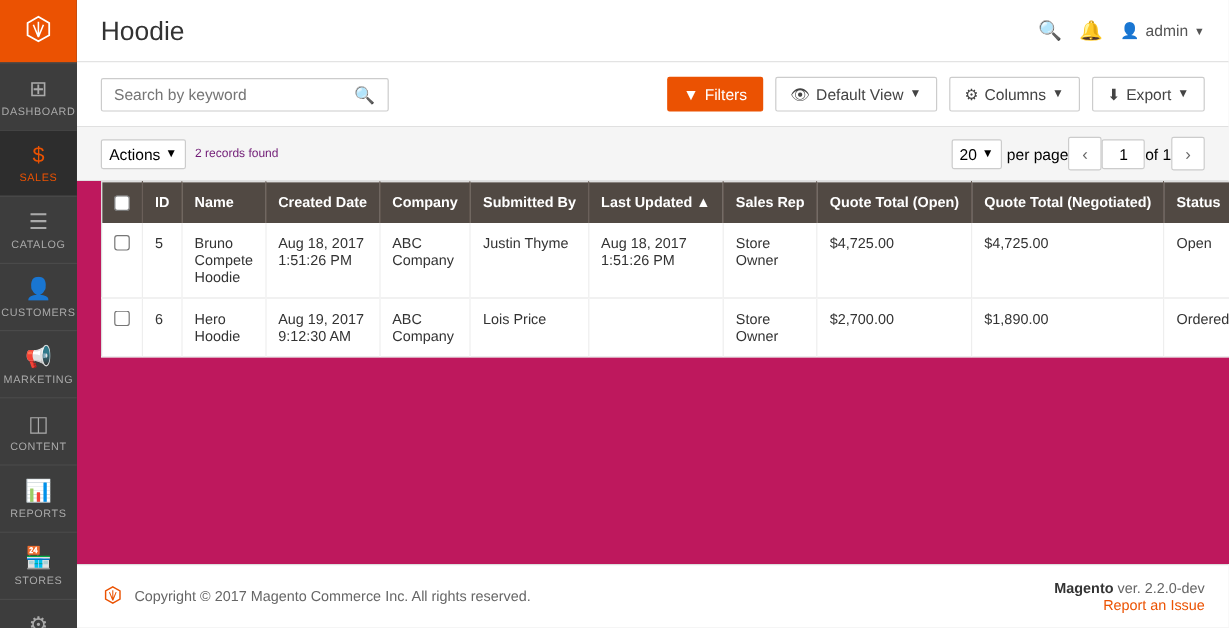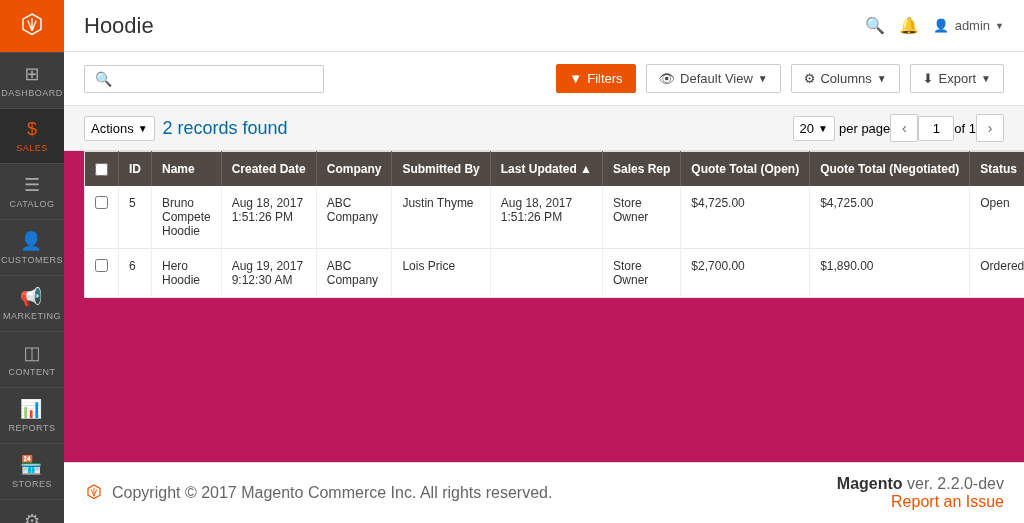--- a/index.html
+++ b/index.html
@@ -156,21 +156,21 @@
     .actions-bar {
       padding: 8px 20px;
       background: #f5f5f5;
       display: flex;
       align-items: center;
       justify-content: space-between;
       flex-shrink: 0;
       border-bottom: 1px solid #e0e0e0;
     }
     .actions-left { display: flex; align-items: center; gap: 8px; }
-    .records-found { font-size: 18px; color: #0369a1; }
+    .records-found { font-size: 10px; color: #701a75; }
 
     
     .table-container {
       flex: 1;
       overflow: auto;
       padding: 0 20px 10px;
       background: #be185d;
     }
     table {
       width: 100%;
@@ -206,21 +206,21 @@
     .cb-wrap { display: flex; align-items: center; justify-content: center; }
 
     
     .footer {
       padding: 12px 20px;
       border-top: 1px solid #ddd;
       background: #fff;
       display: flex;
       align-items: center;
       justify-content: space-between;
-      font-size: 16px;
+      font-size: 12px;
       color: #666;
       flex-shrink: 0;
     }
     .footer-logo { display: flex; align-items: center; gap: 8px; }
     .footer-right { text-align: right; }
     .footer-right .magento-text { color: #333; font-weight: 700; margin-left: 16px; }
     .footer-right a { color: #eb5202; text-decoration: none; display: block; }
 
     .content-area {
       flex: 1;
@@ -293,20 +293,21 @@
         <span>👤</span>
         <span>admin</span>
         <span style="font-size:9px;">▼</span>
       </div>
     </div>
   </div>
 
   <div class="toolbar">
     <div class="toolbar-left">
       <div class="search-box">
+        <input type="text" placeholder="Search by keyword" style="">
         <span class="search-icon">🔍</span>
       </div>
     </div>
     <div class="toolbar-right">
       <button class="btn btn-filter">
         <span>▼</span>
         <span>Filters</span>
       </button>
       <button class="btn">
         <span>👁</span>

